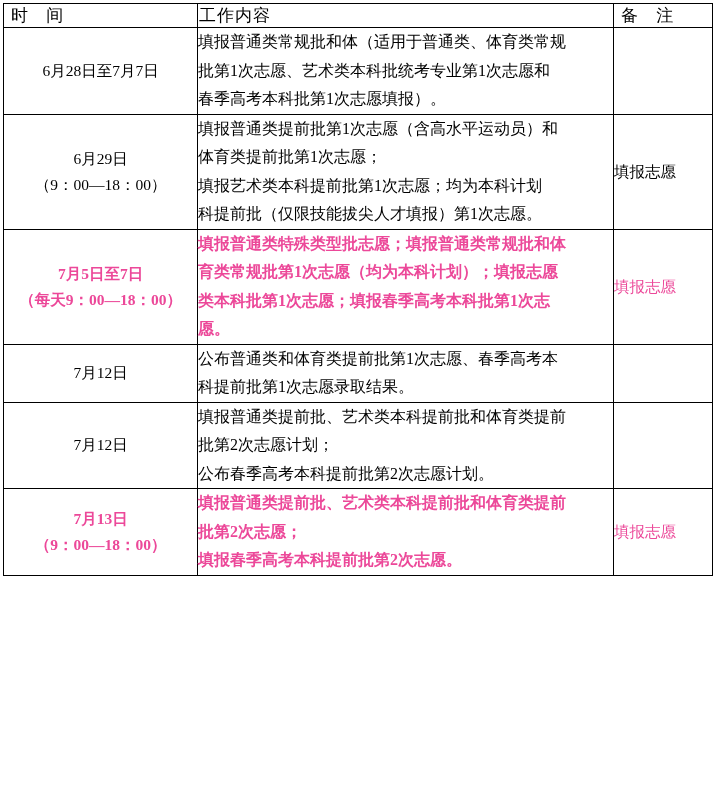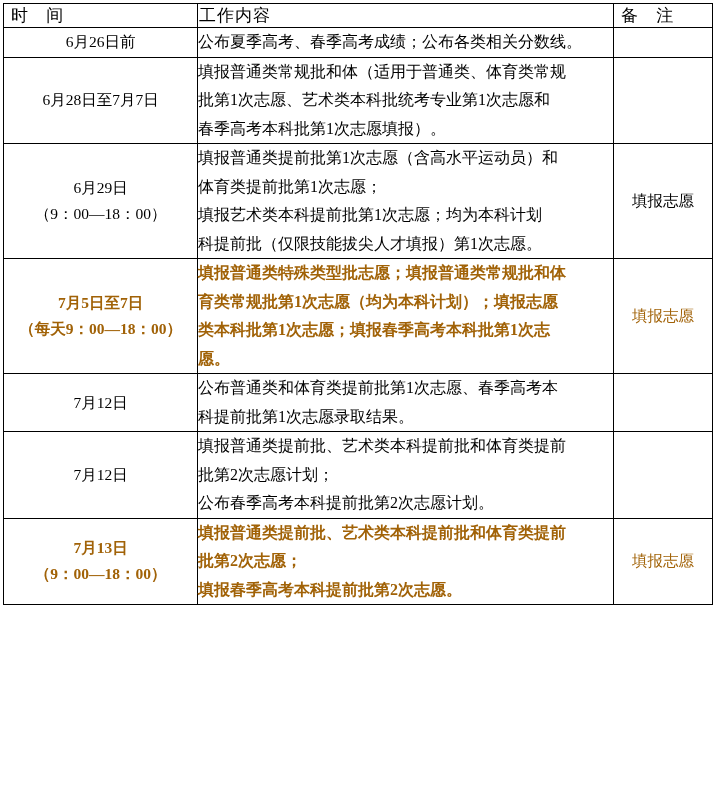--- a/index.html
+++ b/index.html
@@ -63,30 +63,30 @@
     padding: 3px 6px 4px 7px;
     text-align: left;
   }
   .work-cell .w-line {
     display: block;
     white-space: nowrap;
   }
 
   
   .notes-cell {
-    text-align: center;
+    text-align: left;
     font-size: 15.5px;
     line-height: 24px;
     white-space: nowrap;
     padding: 2px 1px;
   }
 
   
   .hl {
-    color: #a16207;
+    color: #ec4899;
     font-weight: bold;
   }
   .hl .t-line,
   .hl .w-line { font-weight: bold; }
 </style>
 </head>
 <body>
 
 <table id="schedule-table">
   <colgroup>
@@ -95,29 +95,20 @@
     <col class="col-notes">
   </colgroup>
   <thead>
     <tr>
       <th class="hdr-cell">时 间</th>
       <th class="hdr-cell wide">工作内容</th>
       <th class="hdr-cell">备 注</th>
     </tr>
   </thead>
   <tbody id="table-body">
-      <tr>
-        <td class="time-cell">
-          <span class="t-line">6月26日前</span>
-        </td>
-        <td class="work-cell">
-          <span class="w-line">公布夏季高考、春季高考成绩；公布各类相关分数线。</span>
-        </td>
-        <td class="notes-cell"></td>
-      </tr>
       <tr>
         <td class="time-cell">
           <span class="t-line">6月28日至7月7日</span>
         </td>
         <td class="work-cell">
           <span class="w-line">填报普通类常规批和体（适用于普通类、体育类常规</span>
           <span class="w-line">批第1次志愿、艺术类本科批统考专业第1次志愿和</span>
           <span class="w-line">春季高考本科批第1次志愿填报）。</span>
         </td>
         <td class="notes-cell"></td>

